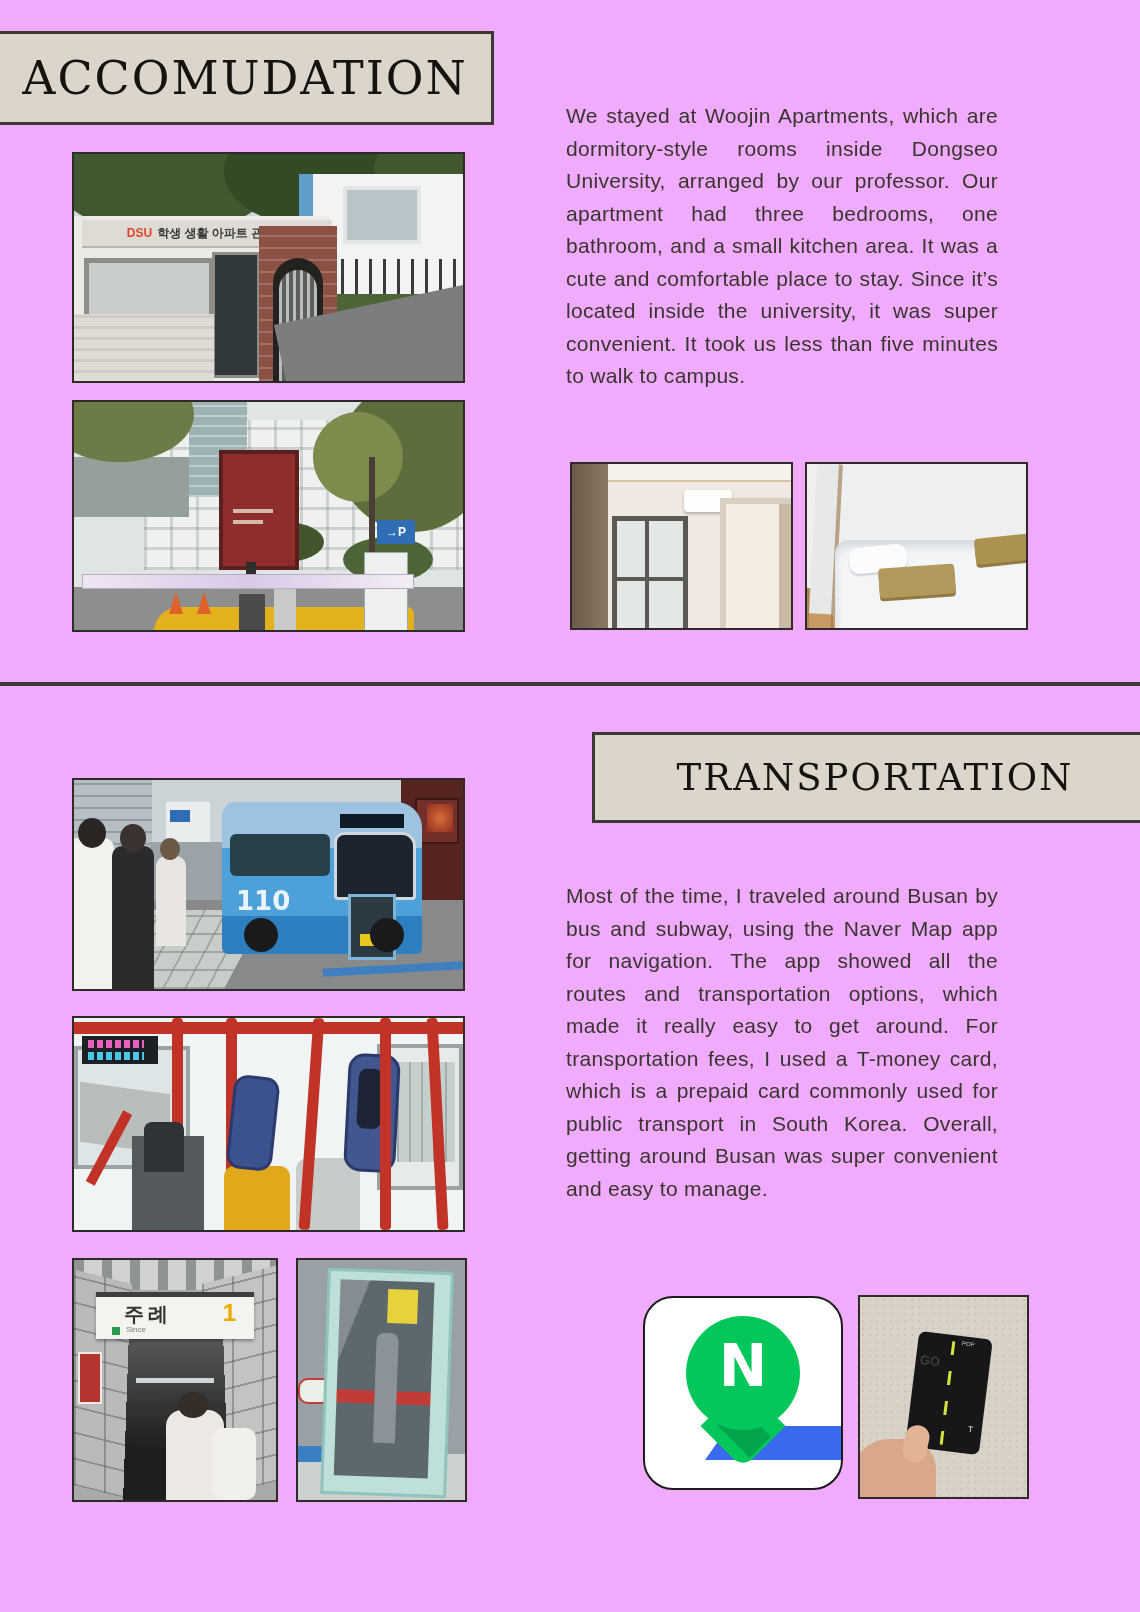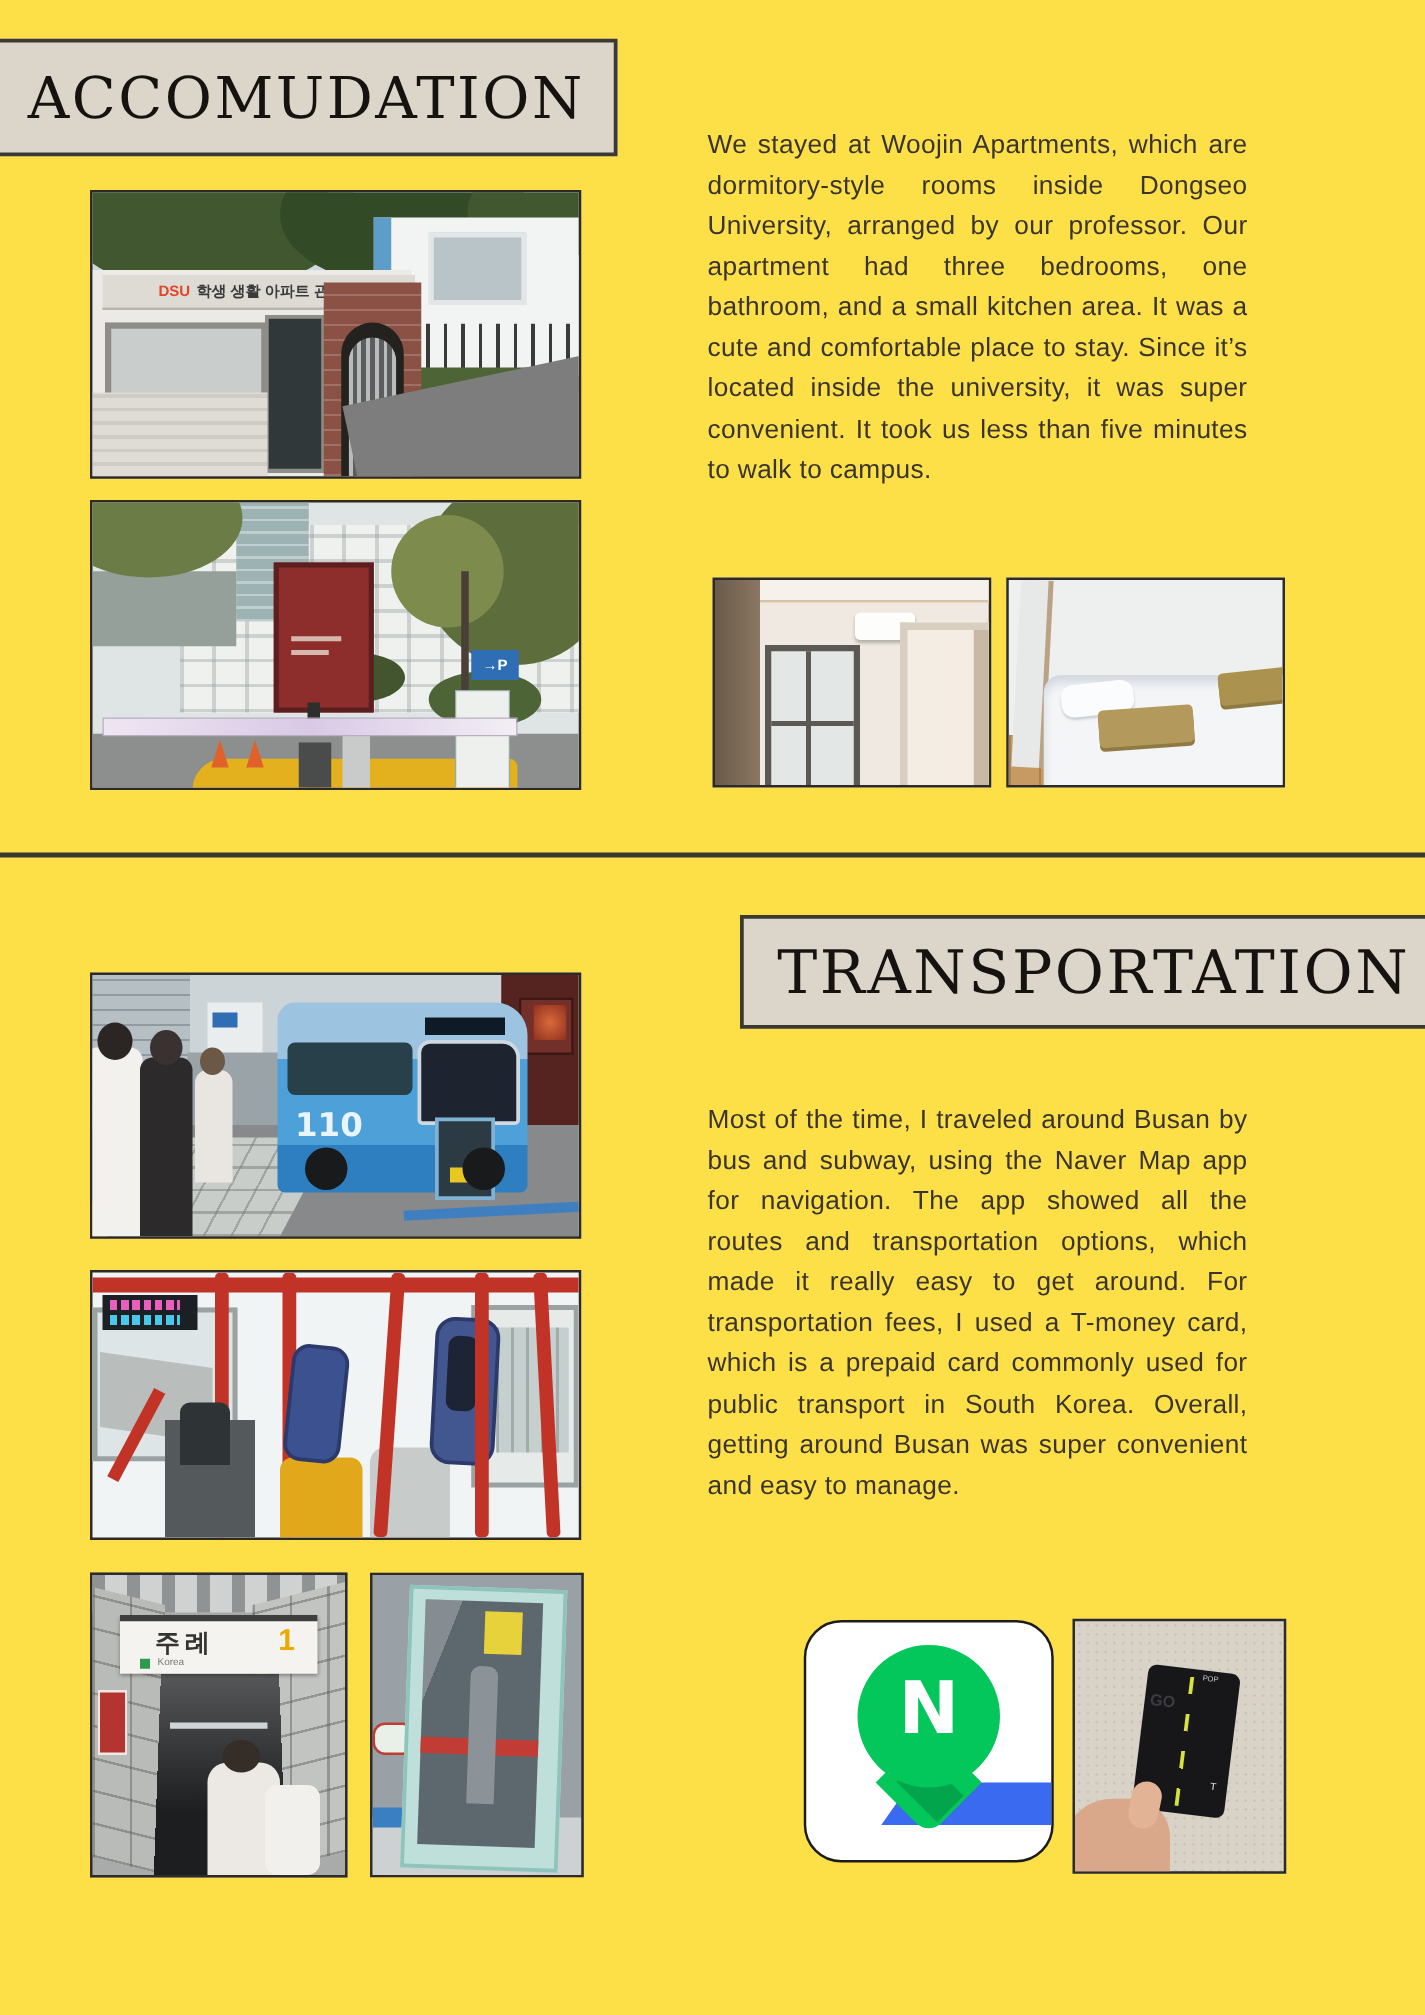--- a/index.html
+++ b/index.html
@@ -1,27 +1,27 @@
 <!DOCTYPE html>
 <html><head>
 <meta charset="utf-8">
 <style>
   html,body{margin:0;padding:0;}
-  .page{position:relative;width:1140px;height:1612px;background:#fde047;overflow:hidden;
+  .page{position:relative;width:1140px;height:1612px;background:#f0abfc;overflow:hidden;
         font-family:"Liberation Sans",sans-serif;color:#37322e;}
 
   
   .title-box{position:absolute;background:#dcd5ca;border:3px solid #3c3935;
              display:flex;align-items:center;justify-content:center;}
   .title-box h1{margin:0;font-family:"DejaVu Serif","Liberation Serif",serif;
                 font-weight:500;color:#15120f;letter-spacing:2px;}
   .box-accom{left:-4px;top:31px;width:492px;height:88px;}
   .box-accom h1{font-size:46px;}
   .box-trans{left:592px;top:732px;width:560px;height:85px;}
-  .box-trans h1{font-size:48px;}
+  .box-trans h1{font-size:37px;}
 
   
   .body-text{position:absolute;width:432px;font-size:21px;line-height:32.5px;
              letter-spacing:.3px;text-align:justify;color:#3a3430;margin:0;}
   .text-accom{left:566px;top:100px;}
   .text-trans{left:566px;top:852px;margin-top:28px;}
 
   
   .divider{position:absolute;left:0;top:682px;width:1140px;height:4px;background:#3b3834;}
 
@@ -390,21 +390,21 @@
   <div class="photo pSub">
     <div class="street"></div>
     <div class="tileL"></div>
     <div class="tileR"></div>
     <div class="stair"></div>
     <div class="stLight"></div>
     <div class="sign">
       <span class="stName">주례</span>
       <span class="exitNum">1</span>
       <span class="lineDot"></span>
-      <span class="eng">Korea</span>
+      <span class="eng">Since</span>
     </div>
     <div class="warn"></div>
     <div class="person"></div>
     <div class="hair"></div>
     <div class="bag"></div>
   </div>
 
   <div class="photo pDoor">
     <div class="floor"></div>
     <div class="sticker"></div>

